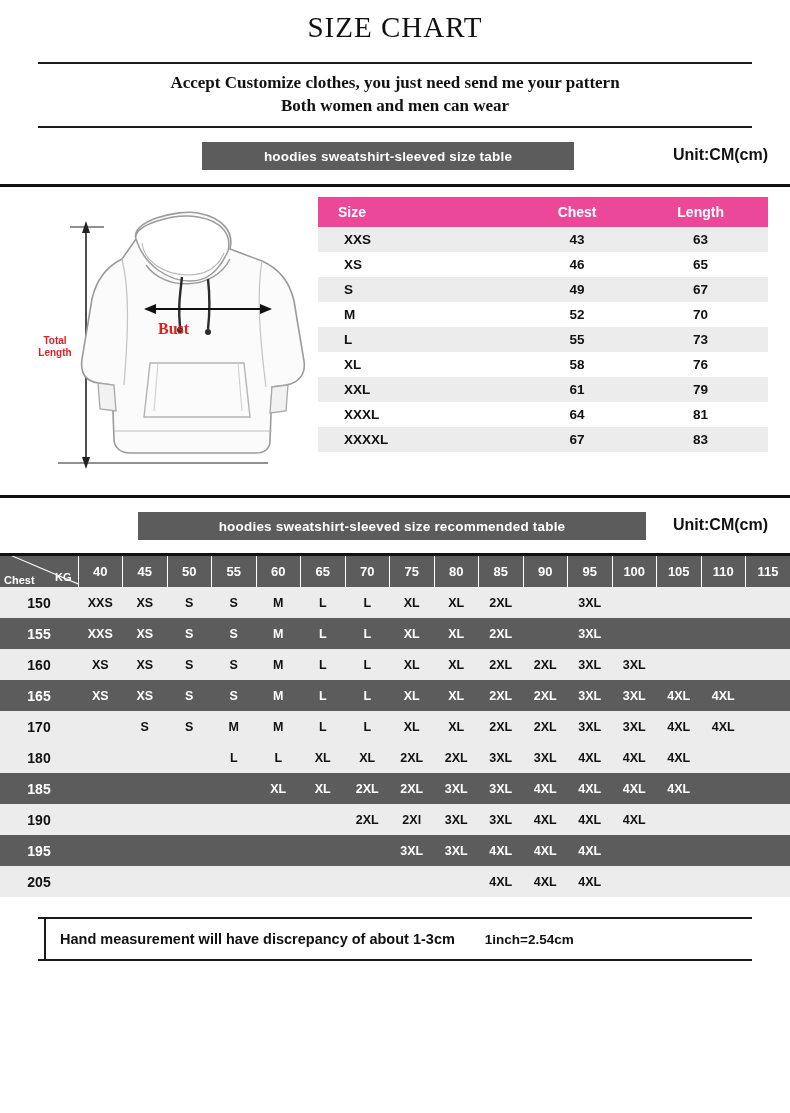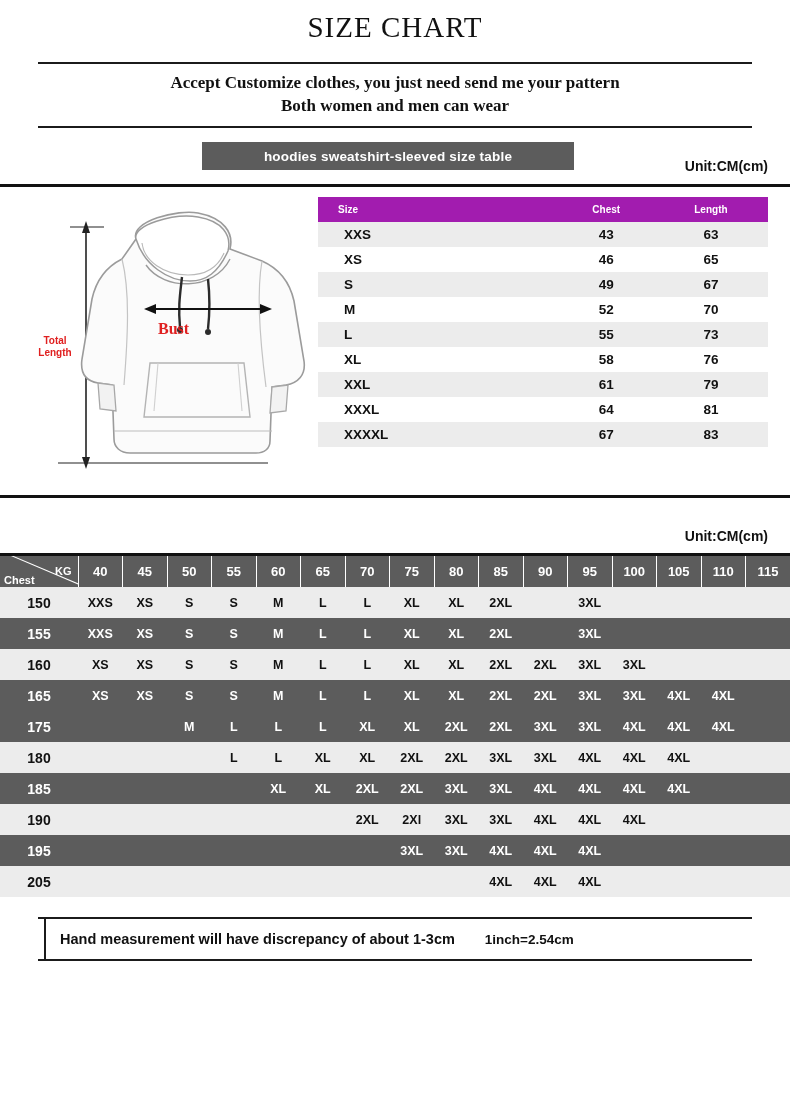--- a/index.html
+++ b/index.html
@@ -75,23 +75,23 @@
     font-weight: bold;
     font-size: 13.5px;
     display: flex;
     align-items: center;
     justify-content: center;
     letter-spacing: .2px;
   }
   .unit {
     position: absolute;
     right: 22px;
-    top: 16px;
-    font-weight: bold;
-    font-size: 14px;
+    top: 4px;
+    font-weight: bold;
+    font-size: 16px;
     color: #111;
   }
 
   
   .rule {
     height: 3px;
     background: #111111;
     width: 100%;
   }
 
@@ -130,25 +130,25 @@
   }
 
   
   .size-table {
     border-collapse: collapse;
     width: 450px;
     margin-top: 2px;
     font-size: 13.5px;
   }
   .size-table th {
-    background: #a21caf;
+    background: #ec4899;
     color: #fff;
     font-weight: bold;
     padding: 7px 0;
-    font-size: 10px;
+    font-size: 14px;
   }
   .size-table td {
     text-align: center;
     padding: 5px 0;
     font-weight: bold;
     font-size: 13.5px;
     color: #111;
   }
   .size-table tbody tr:nth-child(odd) td { background: #ececec; }
   .size-table tbody tr:nth-child(even) td { background: #ffffff; }
@@ -178,21 +178,21 @@
   }
   .rec-table thead th:first-child { border-left: none; }
   .corner {
     position: relative;
     background: #5c5c5c;
     width: 78px;
     overflow: hidden;
   }
   .corner .kg {
     position: absolute;
-    right: 6px; top: 9px;
+    right: 6px; top: 15px;
     font-size: 11px;
     color: #fff;
   }
   .corner .ht {
     position: absolute;
     left: 4px; bottom: 1px;
     font-size: 11px;
     color: #fff;
   }
   .corner .slash {
@@ -365,20 +365,21 @@
         <td>67</td>
         <td>83</td>
       </tr>
     </tbody>
   </table>
 </div>
 
 <div class="rule" style="margin-top:10px;"></div>
 
 <div class="sec-head">
+  <div class="sec-bar" style="left:138px; width:508px;">hoodies sweatshirt-sleeved size recommended table</div>
   <div class="unit">Unit:CM(cm)</div>
 </div>
 
 <div class="rule" style="margin-top:13px;"></div>
 
 <div class="rec-wrap">
   <table class="rec-table">
     <thead>
       <tr>
         <th class="corner">
@@ -479,40 +480,40 @@
         <td>XL</td>
         <td>2XL</td>
         <td>2XL</td>
         <td>3XL</td>
         <td>3XL</td>
         <td>4XL</td>
         <td>4XL</td>
         <td></td>
       </tr>
 
-
-      <tr class="dark">
-        <td class="rowhead">175</td>
-        <td></td>
-        <td></td>
+      <tr class="light">
+        <td class="rowhead">170</td>
+        <td></td>
+        <td>S</td>
+        <td>S</td>
         <td>M</td>
-        <td>L</td>
-        <td>L</td>
-        <td>L</td>
-        <td>XL</td>
-        <td>XL</td>
-        <td>2XL</td>
-        <td>2XL</td>
-        <td>3XL</td>
-        <td>3XL</td>
-        <td>4XL</td>
-        <td>4XL</td>
-        <td>4XL</td>
-        <td></td>
-      </tr>
+        <td>M</td>
+        <td>L</td>
+        <td>L</td>
+        <td>XL</td>
+        <td>XL</td>
+        <td>2XL</td>
+        <td>2XL</td>
+        <td>3XL</td>
+        <td>3XL</td>
+        <td>4XL</td>
+        <td>4XL</td>
+        <td></td>
+      </tr>
+
 
       <tr class="light">
         <td class="rowhead">180</td>
         <td></td>
         <td></td>
         <td></td>
         <td>L</td>
         <td>L</td>
         <td>XL</td>
         <td>XL</td>

